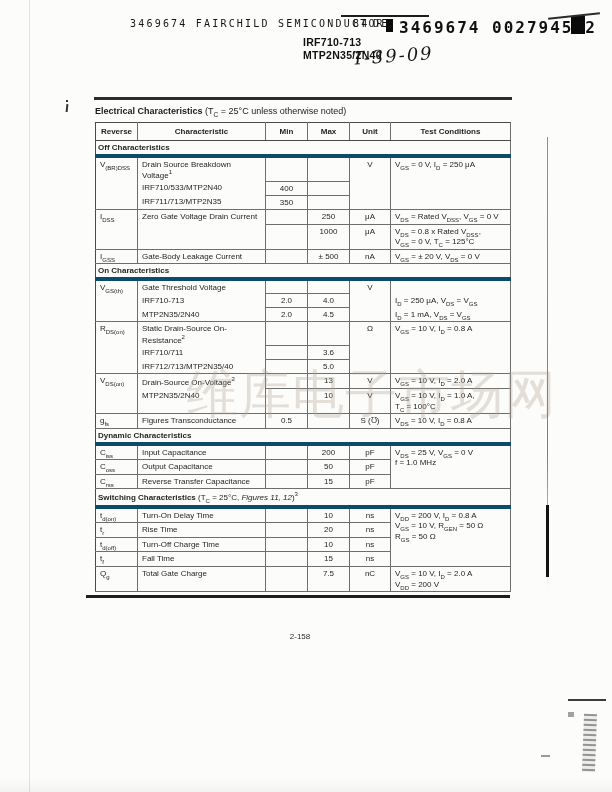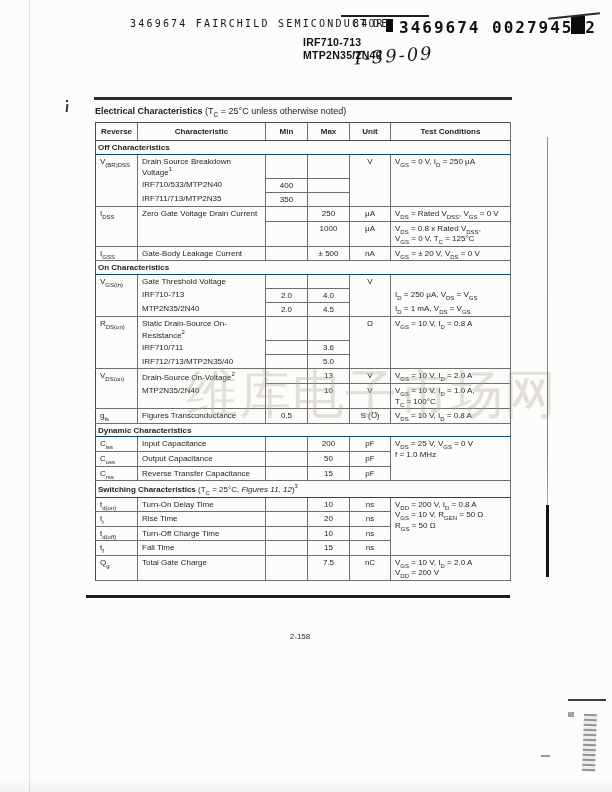--- a/index.html
+++ b/index.html
@@ -28,21 +28,21 @@
   table.spec{position:absolute;left:95px;top:122px;width:415px;border-collapse:collapse;table-layout:fixed;
              font-size:8px;line-height:1.2;color:#1f1f1f;border:1px solid #4a4a4a;}
   .spec th,.spec td{border-right:1px solid #6e6e6e;border-bottom:1px solid #6e6e6e;
                     padding:2px 4px 1px;vertical-align:top;overflow:hidden;}
   .spec thead th{font-weight:bold;text-align:center;vertical-align:middle;height:15px;
                  border-bottom:1px solid #4a4a4a;padding:1px 2px;}
   .spec tr{height:14px;}
   .spec tr.h2{height:20px;}
   .spec tr.hq{height:24px;}
   .spec tr.sec{height:12px;}
-  .spec tr.sec td{font-weight:bold;border-bottom:1px solid #0c4a6e;padding:2px 2px 1px 2px;}
+  .spec tr.sec td{font-weight:bold;border-bottom:4px solid #0c4a6e;padding:2px 2px 1px 2px;}
   .spec tr.sec .note{font-weight:normal;}
   .sym{padding-left:5px;}
   .num,.unit{text-align:center;}
   .ind{padding-left:15px;}
   .cond{padding-left:5px;}
   .nb{border-bottom:none !important;}
   .spec sub{font-size:6px;line-height:1;}
   .spec sup{font-size:6px;line-height:1;}
   .tbl-title sub{font-size:6.5px;}
   

